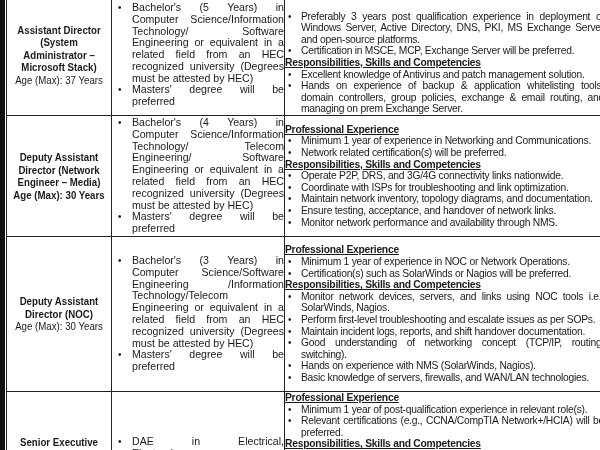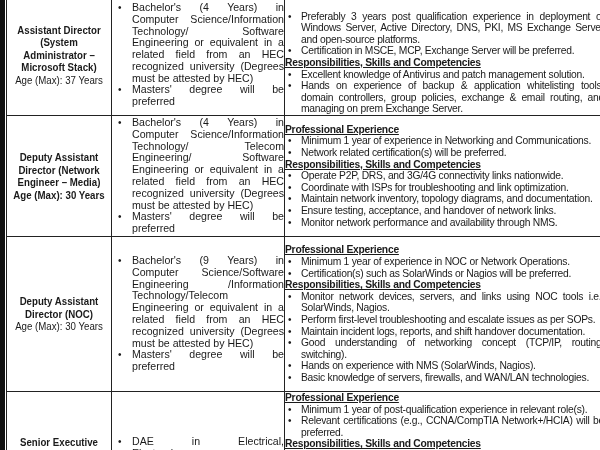--- a/index.html
+++ b/index.html
@@ -39,21 +39,21 @@
       </colgroup>
 
     <tbody>
         <tr style="height:121px;">
       <td class="post">
         <span class="title">Assistant Director (System Administrator – Microsoft Stack)</span>
         <span class="age">Age (Max): 37 Years</span>
       </td>
       <td class="qual">
         <ul>
-          <li><span>Bachelor's (4 Years) in Computer Science/Information Technology/ Software Engineering or equivalent in a related field from an HEC recognized university</span> <b>(Degrees must be attested by HEC)</b></li>
+          <li><span>Bachelor's (5 Years) in Computer Science/Information Technology/ Software Engineering or equivalent in a related field from an HEC recognized university</span> <b>(Degrees must be attested by HEC)</b></li>
           <li>Masters' degree will be preferred</li>
         </ul>
       </td>
       <td class="reqs" style="vertical-align:bottom;padding-top:8px;">
         <ul>
           <li>Preferably 3 years post qualification experience in deployment of Windows Server, Active Directory, DNS, PKI, MS Exchange Server and open-source platforms.</li>
           <li>Certification in MSCE, MCP, Exchange Server will be preferred.</li>
         </ul>
         <span class="hdr">Responsibilities, Skills and Competencies</span>
         <ul>
@@ -91,21 +91,21 @@
       </td>
     </tr>
 
     <tr style="height:155px;">
       <td class="post">
         <span class="title">Deputy Assistant Director (NOC)</span>
         <span class="age">Age (Max): 30 Years</span>
       </td>
       <td class="qual">
         <ul>
-          <li><span>Bachelor's (9 Years) in Computer Science/Software Engineering /Information Technology/Telecom Engineering or equivalent in a related field from an HEC recognized university</span> <b>(Degrees must be attested by HEC)</b></li>
+          <li><span>Bachelor's (3 Years) in Computer Science/Software Engineering /Information Technology/Telecom Engineering or equivalent in a related field from an HEC recognized university</span> <b>(Degrees must be attested by HEC)</b></li>
           <li>Masters' degree will be preferred</li>
         </ul>
       </td>
       <td class="reqs">
         <span class="hdr">Professional Experience</span>
         <ul>
           <li>Minimum 1 year of experience in NOC or Network Operations.</li>
           <li>Certification(s) such as SolarWinds or Nagios will be preferred.</li>
         </ul>
         <span class="hdr">Responsibilities, Skills and Competencies</span>

